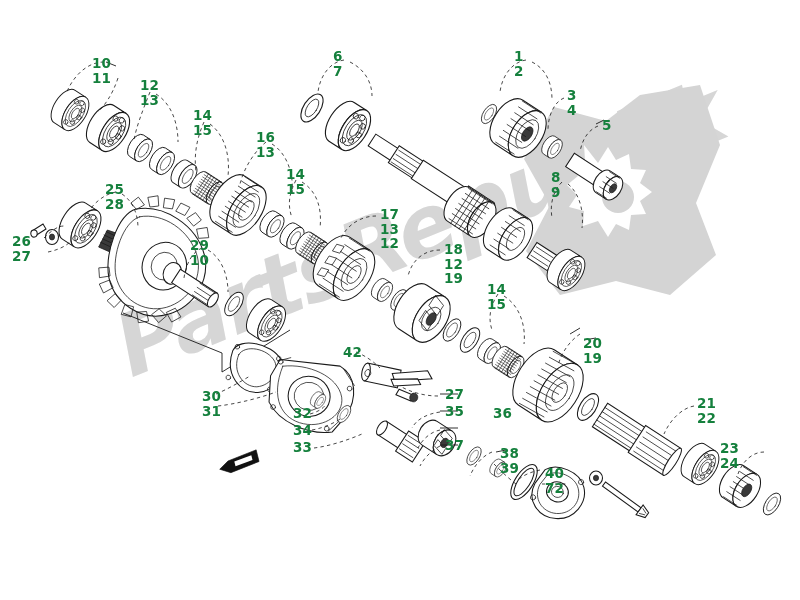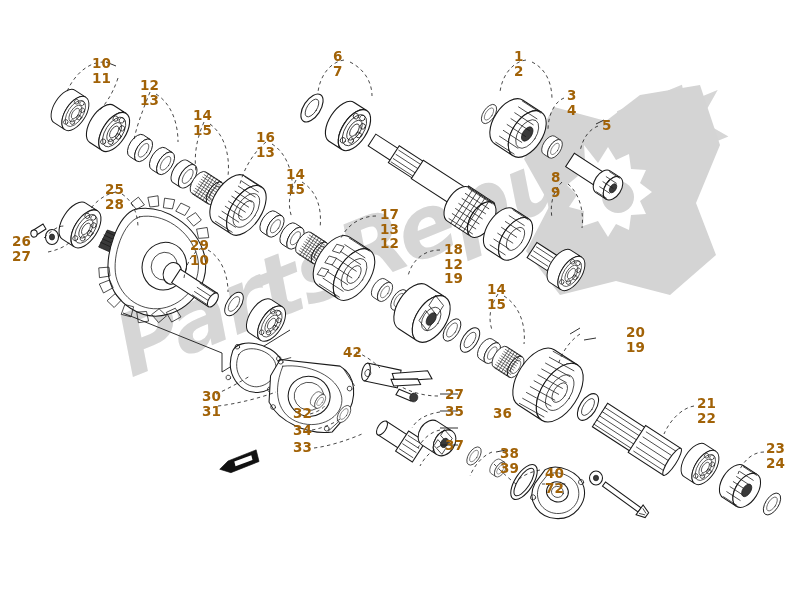--- a/index.html
+++ b/index.html
@@ -51,21 +51,21 @@
     z-index: 2;
   }
   
   .label {
     position: absolute;
     z-index: 3;
     font-family: "DejaVu Sans", sans-serif;
     font-weight: 700;
     font-size: 13.5px;
     line-height: 14.5px;
-    color: #a16207;
+    color: #15803d;
     white-space: pre;
     user-select: none;
   }
   .lead {
     position: absolute;
     z-index: 3;
     pointer-events: none;
   }
 </style>
 </head>
@@ -549,25 +549,25 @@
   <div class="label" style="left:286px; top:167px;">14
 15</div>
   <div class="label" style="left:380px; top:207px;">17
 13
 12</div>
   <div class="label" style="left:444px; top:242px;">18
 12
 19</div>
   <div class="label" style="left:487px; top:282px;">14
 15</div>
-  <div class="label" style="left:583px; top:325px;margin-left:43px;">20
+  <div class="label" style="left:583px; top:336px;">20
 19</div>
   <div class="label" style="left:697px; top:396px;">21
 22</div>
-  <div class="label" style="left:766px; top:441px;">23
+  <div class="label" style="left:720px; top:441px;">23
 24</div>
   <div class="label" style="left:333px; top:49px;">6
 7</div>
   <div class="label" style="left:514px; top:49px;">1
 2</div>
   <div class="label" style="left:567px; top:88px;">3
 4</div>
   <div class="label" style="left:602px; top:118px;">5</div>
   <div class="label" style="left:551px; top:170px;">8
 9</div>

